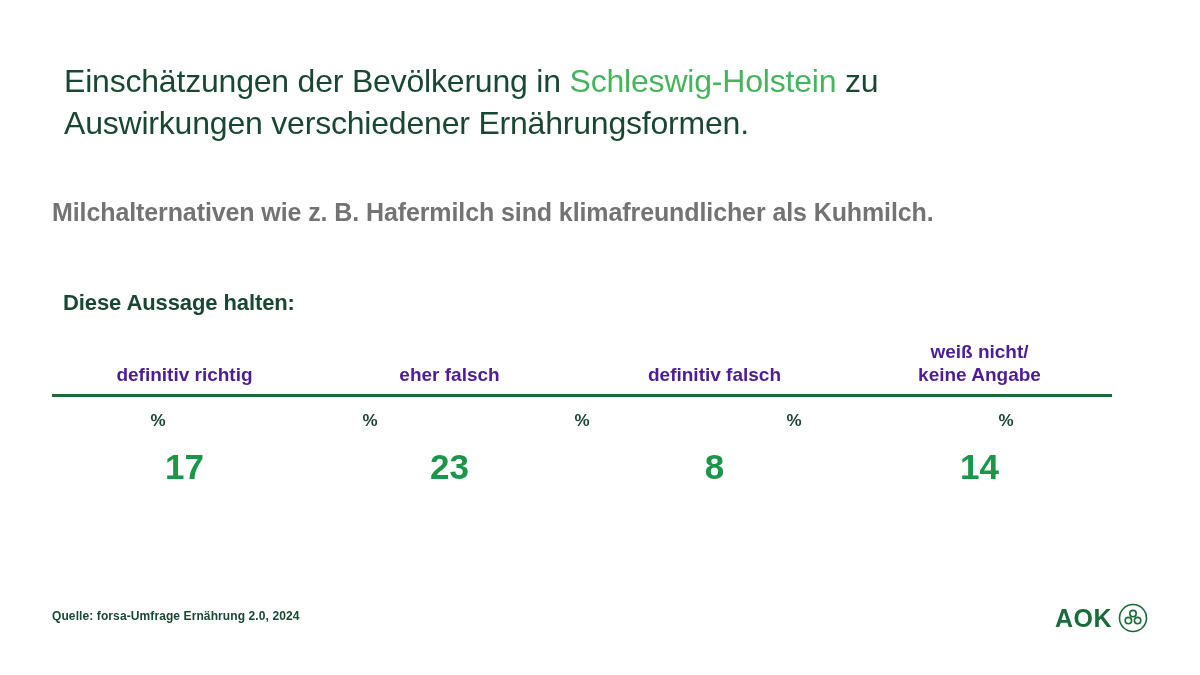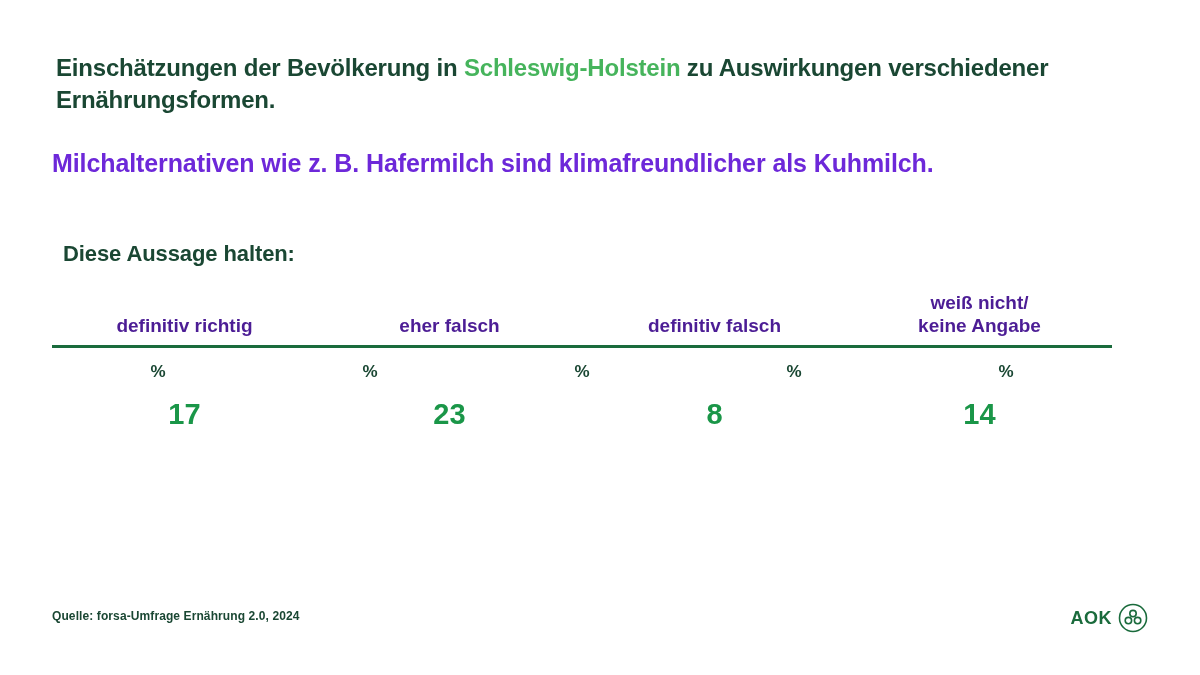--- a/index.html
+++ b/index.html
@@ -17,40 +17,40 @@
   .page {
     position: relative;
     width: 1200px;
     height: 675px;
     box-sizing: border-box;
     padding: 48px 52px 0 52px;
   }
 
   
   .headline {
-    font-size: 24px;
-    font-weight: bold;
+    font-size: 32px;
+    font-weight: normal;
     line-height: 1.32;
     letter-spacing: -0.2px;
     color: #1a4733;
     max-width: 1010px;
-    margin: 4px;
+    margin: 12px;
   }
   .headline .accent {
     color: #46b45c;
   }
 
   
   .subheadline {
-    margin-top: 32px;
+    margin-top: 52px;
     font-size: 25px;
     font-weight: bold;
     line-height: 1.34;
     letter-spacing: -0.1px;
-    color: #6d28d9;
+    color: #737373;
     max-width: 960px;
   }
 
   
   .question {
     margin-top: 60px;
     font-size: 22px;
     font-weight: bold;
     color: #1a4733;
     letter-spacing: -0.1px;
@@ -88,21 +88,21 @@
     width: 1060px;
     margin: 0;
   }
   .row-units .cell {
     font-size: 17px;
     font-weight: bold;
     color: #1a4733;
     padding-top: 14px;
   }
   .row-values .cell {
-    font-size: 29px;
+    font-size: 35px;
     font-weight: bold;
     color: #1a9648;
     padding-top: 16px;
   }
 
   
   .source {
     position: absolute;
     left: 52px;
     bottom: 52px;
@@ -114,21 +114,21 @@
   }
   .logo {
     position: absolute;
     right: 52px;
     bottom: 42px;
     display: flex;
     align-items: center;
     gap: 6px;
   }
   .logo-text {
-    font-size: 18px;
+    font-size: 25px;
     font-weight: bold;
     color: #1a6b3c;
     letter-spacing: 0.5px;
   }
   .logo-mark {
     width: 30px;
     height: 30px;
   }
 </style>
 </head>

